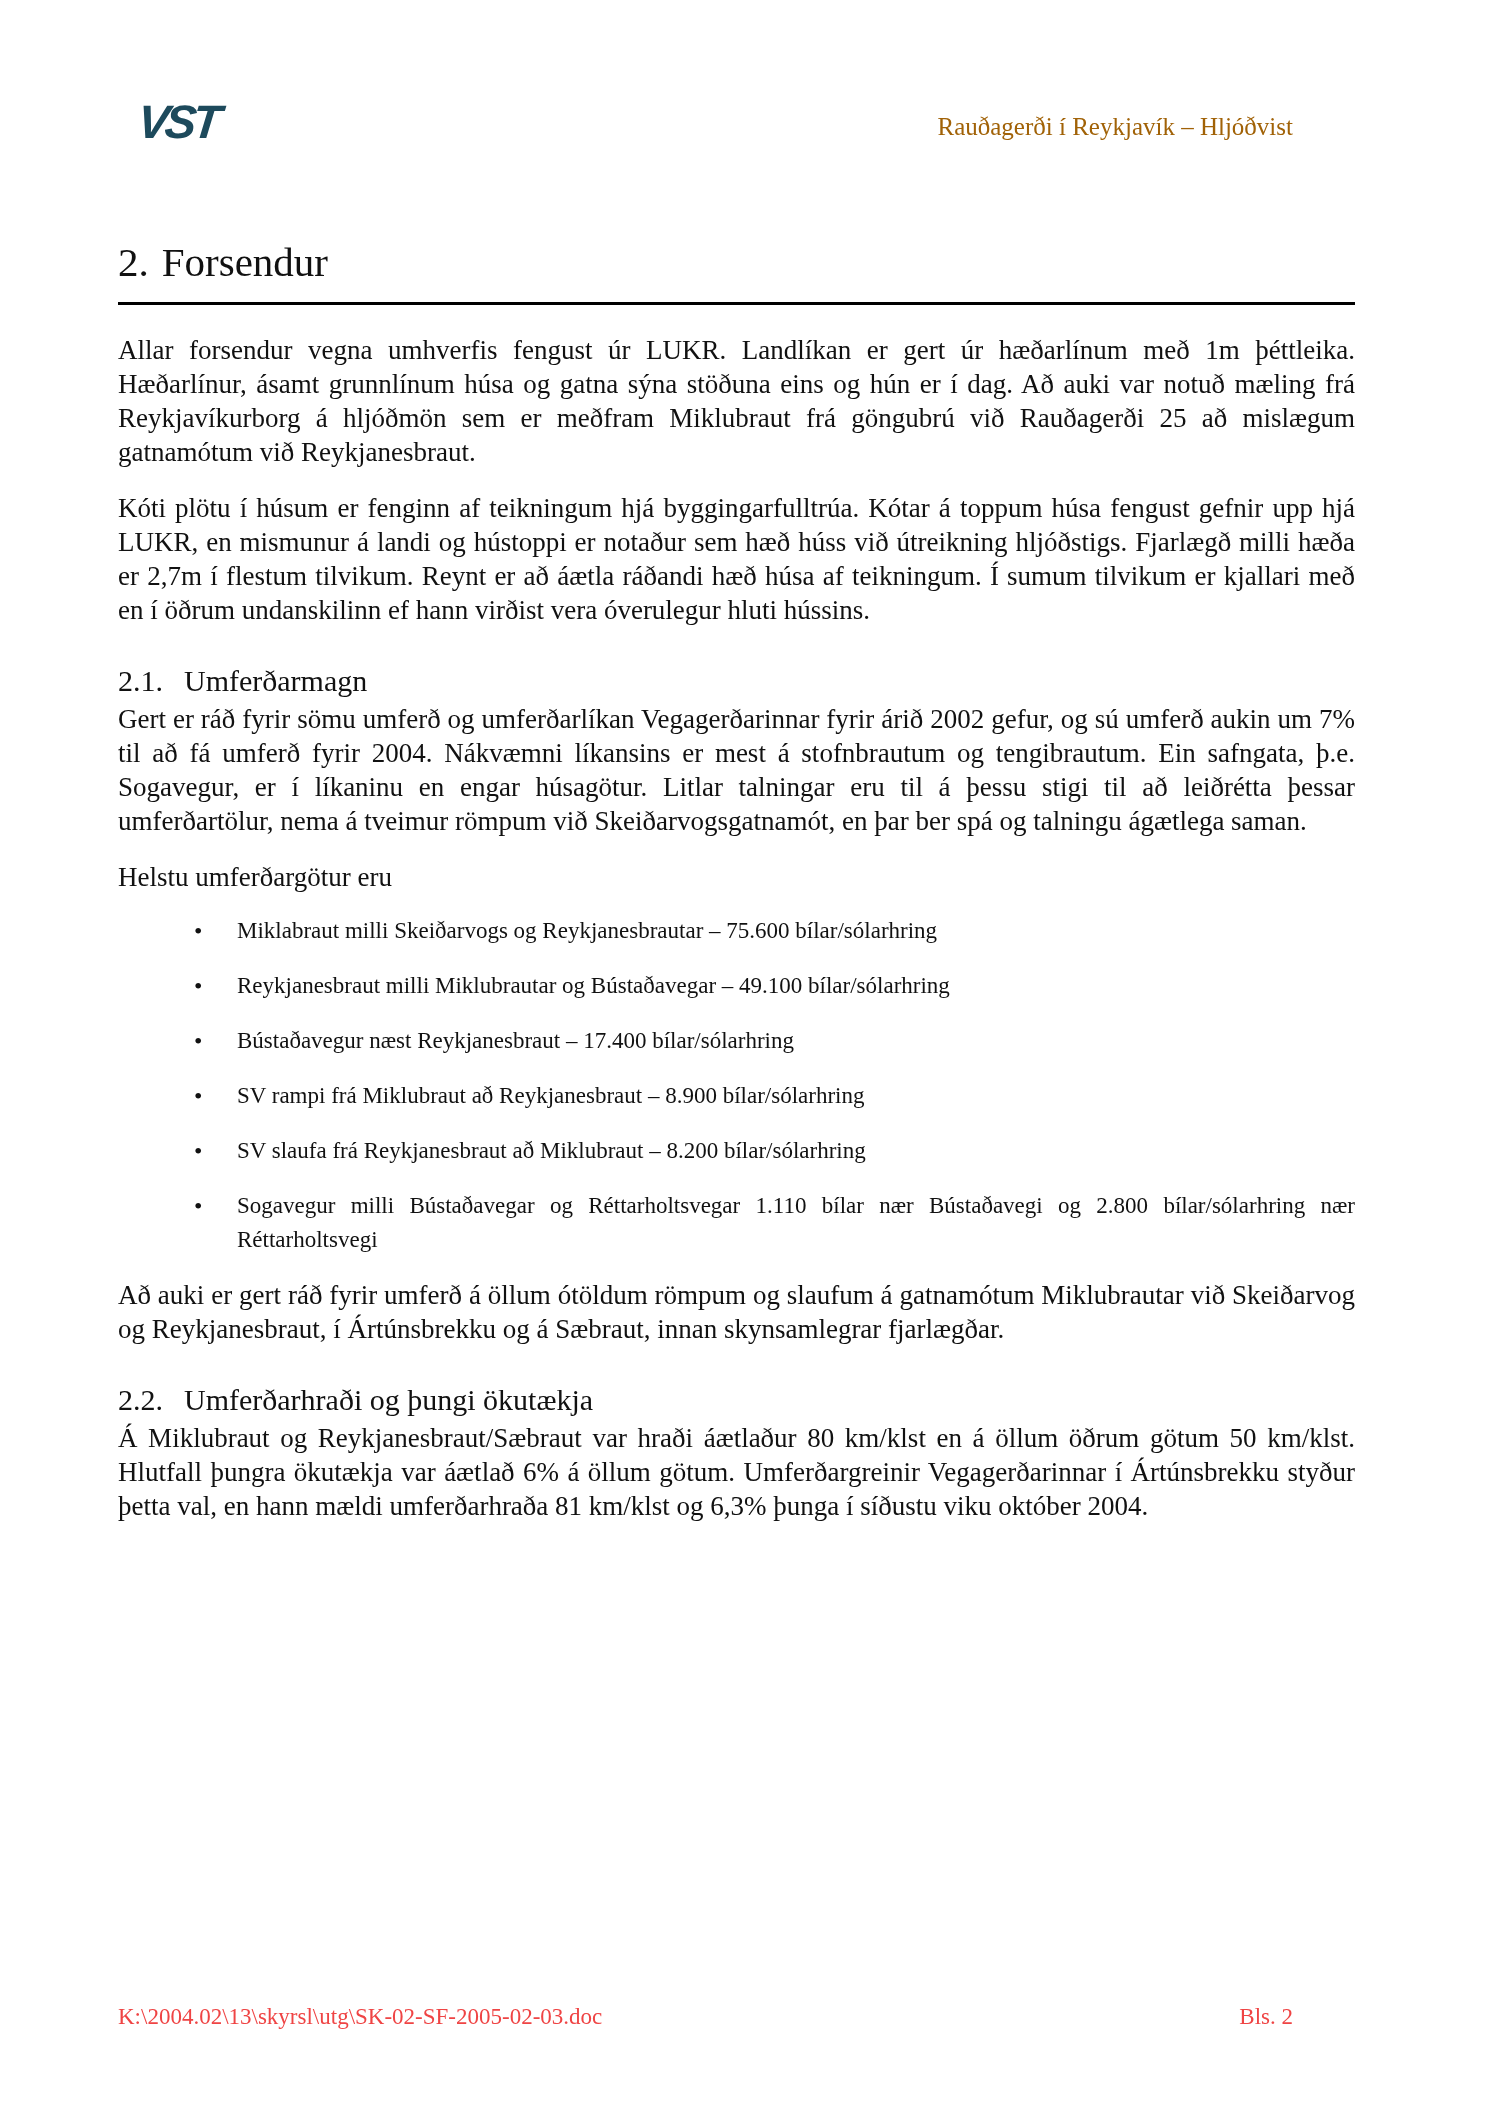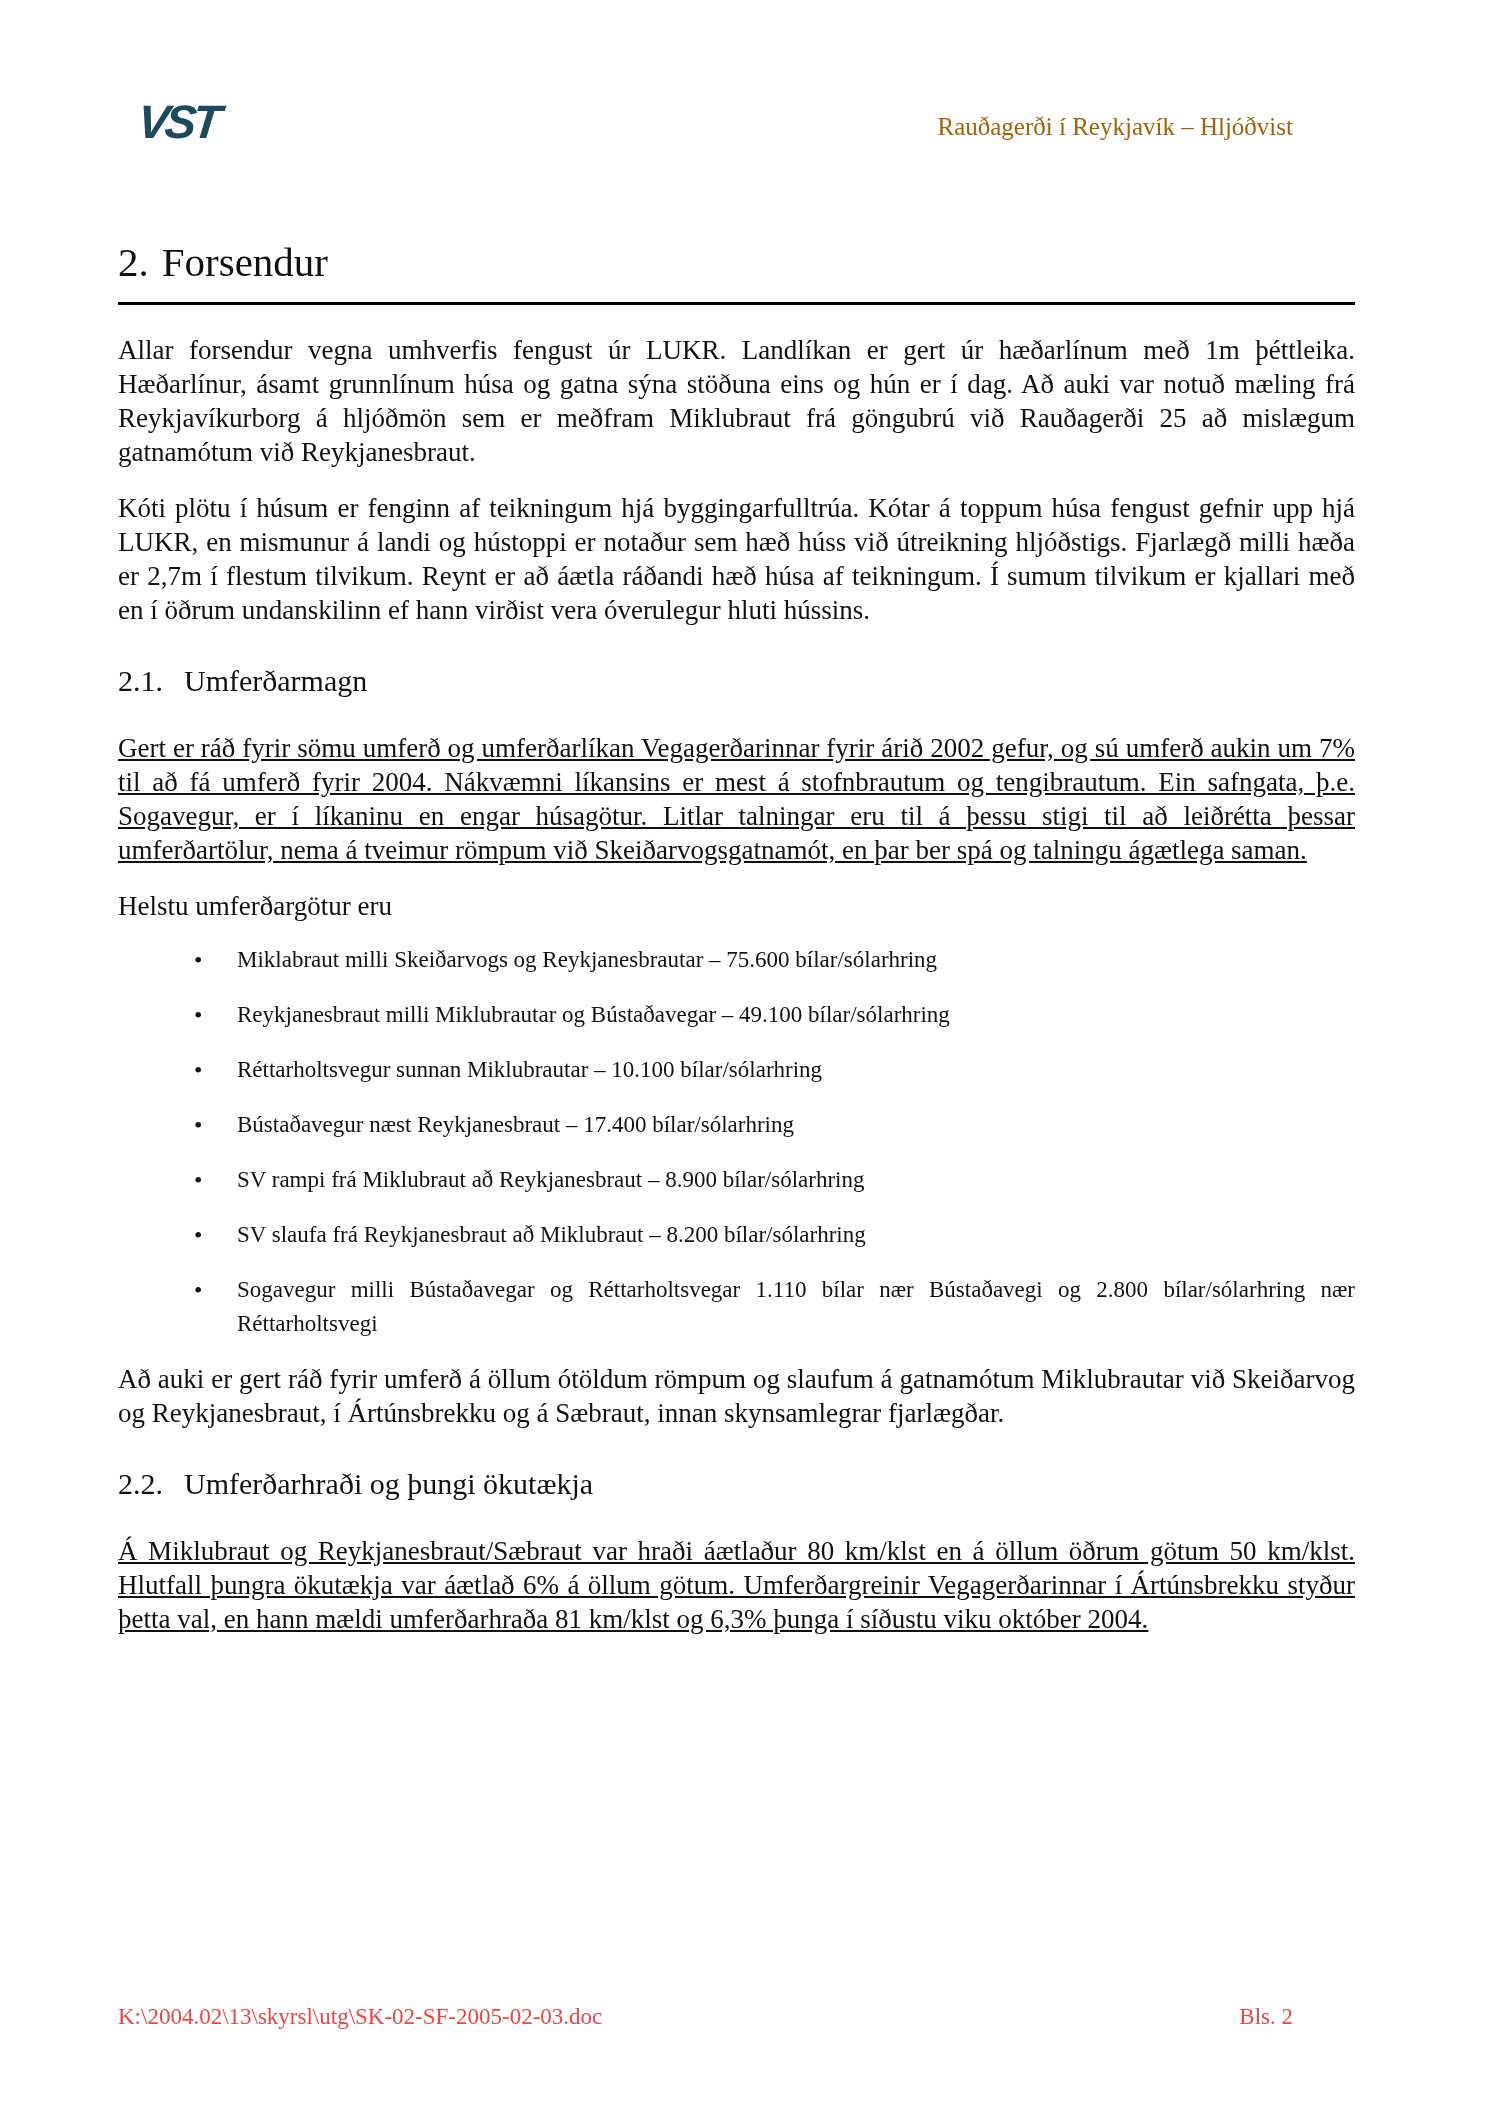--- a/index.html
+++ b/index.html
@@ -47,21 +47,21 @@
     font-size:27px; line-height:34px;
     text-align:justify;
   }
   p.body.first { margin-top:28px; }
   h2.sub-heading {
     margin:36px 0 0 0;
     font-size:30px; line-height:36px;
     font-weight:normal;
   }
   h2.sub-heading .sec-num { margin-right:21px; }
-  p.after-heading { margin-top:32px;text-decoration:underline; }
+  p.after-heading { margin-top:3px; }
   p.list-intro { margin:22px 0 0 0; font-size:27px; line-height:34px; }
   ul.traffic-list {
     margin:20px 0 0 0; padding:0;
     list-style:none;
   }
   ul.traffic-list li {
     position:relative;
     margin:0 0 21px 0;
     padding-left:119px;
     font-size:23px; line-height:34px;
@@ -102,21 +102,20 @@
 
     <h2 class="sub-heading"><span class="sec-num">2.1.</span><span>Umferðarmagn</span></h2>
 
     <p class="body after-heading">Gert er ráð fyrir sömu umferð og umferðarlíkan Vegagerðarinnar fyrir árið 2002 gefur, og sú umferð aukin um 7% til að fá umferð fyrir 2004. Nákvæmni líkansins er mest á stofnbrautum og tengibrautum. Ein safngata, þ.e. Sogavegur, er í líkaninu en engar húsagötur. Litlar talningar eru til á þessu stigi til að leiðrétta þessar umferðartölur, nema á tveimur römpum við Skeiðarvogsgatnamót, en þar ber spá og talningu ágætlega saman.</p>
 
     <p class="list-intro">Helstu umferðargötur eru</p>
 
     <ul class="traffic-list">
       <li>Miklabraut milli Skeiðarvogs og Reykjanesbrautar – 75.600 bílar/sólarhring</li>
       <li>Reykjanesbraut milli Miklubrautar og Bústaðavegar – 49.100 bílar/sólarhring</li>
-      <li>Réttarholtsvegur sunnan Miklubrautar – 10.100 bílar/sólarhring</li>
       <li>Bústaðavegur næst Reykjanesbraut – 17.400 bílar/sólarhring</li>
       <li>SV rampi frá Miklubraut að Reykjanesbraut – 8.900 bílar/sólarhring</li>
       <li>SV slaufa frá Reykjanesbraut að Miklubraut – 8.200 bílar/sólarhring</li>
       <li>Sogavegur milli Bústaðavegar og Réttarholtsvegar 1.110 bílar nær Bústaðavegi og 2.800 bílar/sólarhring nær Réttarholtsvegi</li>
     </ul>
 
     <p class="body closing">Að auki er gert ráð fyrir umferð á öllum ótöldum römpum og slaufum á gatnamótum Miklubrautar við Skeiðarvog og Reykjanesbraut, í Ártúnsbrekku og á Sæbraut, innan skynsamlegrar fjarlægðar.</p>
 
     <h2 class="sub-heading"><span class="sec-num">2.2.</span><span>Umferðarhraði og þungi ökutækja</span></h2>
 

